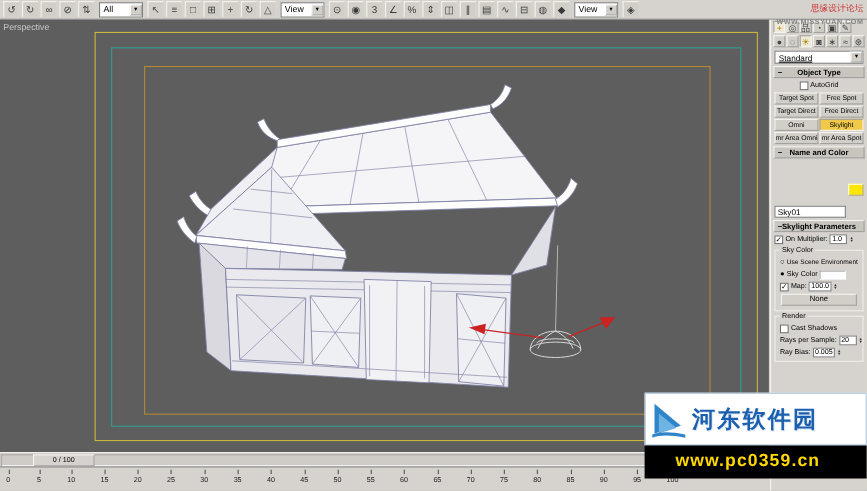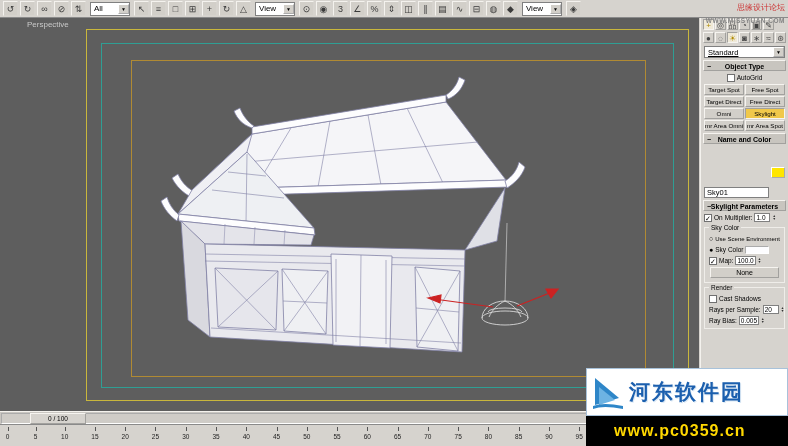--- a/index.html
+++ b/index.html
@@ -11,21 +11,21 @@
              border-bottom:1px solid #8a8a8a; display:flex; align-items:center; gap:2px; padding:0 3px; }
   .tb-icon { width:15px; height:15px; font-size:9px; line-height:14px; text-align:center; color:#3a3a3a;
              border:1px solid #d6d3ce; border-top-color:#f4f2ee; border-left-color:#f4f2ee; background:#d2cfc9; overflow:hidden; }
   .tb-dd { height:14px; display:inline-flex; align-items:center; background:#fff; border:1px solid #808080;
            padding-left:3px; margin:0 2px;justify-content:center; }
   .dd-val { font-size:8px; color:#000; min-width:22px; }
   .tb-dd::after { content:"▼"; font-size:5px; background:#d2cfc9; border:1px outset #fff; padding:1px 2px; margin-left:2px; }
 
   
   .viewport { position:absolute; left:0; top:18px; width:699px; height:393px; background:#5e5e5e; }
-  .vp-label { position:absolute; left:3px; top:2px; font-size:8px; color:#c9c9c9; z-index:3;margin-left:24px; }
+  .vp-label { position:absolute; left:3px; top:2px; font-size:8px; color:#c9c9c9; z-index:3; }
   .safe { position:absolute; z-index:2; pointer-events:none; }
   .safe-outer { left:86px; top:11px; width:603px; height:372px; border:1px solid #c9b73c; }
   .safe-action { left:101px; top:25px; width:573px; height:345px; border:1px solid #2f9e94; }
   .safe-title { left:131px; top:42px; width:515px; height:317px; border:1px solid #b08a33; }
   .vp-svg { position:absolute; left:0; top:0; z-index:1; }
 
   
   .cmd-panel { position:absolute; left:700px; top:18px; width:88px; height:428px; background:#d6d3ce;
                border-left:1px solid #f4f2ee; font-size:7px; color:#000; }
   .ptab-row, .pcat-row { display:flex; gap:1px; padding:1px 2px; }
@@ -73,21 +73,21 @@
   .trackbar { position:absolute; left:0; top:424px; width:699px; height:22px; background:#d6d3ce;
               border-top:1px solid #8a8a8a; }
   .ticks { position:absolute; left:5px; top:1px; width:612px; display:flex; justify-content:space-between; }
   .tick { position:relative; padding-top:7px; font-size:6.5px; color:#222; text-align:center; min-width:5px; }
   .tick::before { content:""; position:absolute; top:1px; left:50%; width:1px; height:4px; background:#555; }
 
   
   .wm-red { position:absolute; right:3px; top:2px; font-size:8px; color:#cc3333; z-index:40; }
   .wm-gray { position:absolute; right:3px; top:17px; font-size:6.5px; font-weight:bold; letter-spacing:0.5px;
              color:#858585; z-index:40; }
-  .logo { position:absolute; right:0; bottom:0; width:202px; height:78px; z-index:30; }
+  .logo { position:absolute; right:0; bottom:0; width:202px; height:89px; z-index:30; }
   .logo-top { height:48px; background:#ffffff; border:1px solid #a8c2da; display:flex; align-items:center; padding-left:4px; }
   .logo-title { font-size:21px; font-weight:bold; color:#1b5fae; letter-spacing:2px; margin-left:4px;
                 text-shadow:1px 1px 0 #dce9f5; }
   .logo-bottom { height:30px; background:#000; color:#ffd800; font-size:16px; font-weight:bold;
                  line-height:30px; padding-left:28px; letter-spacing:1px; }
 </style>
 </head>
 <body>
 
 <div class="page">

